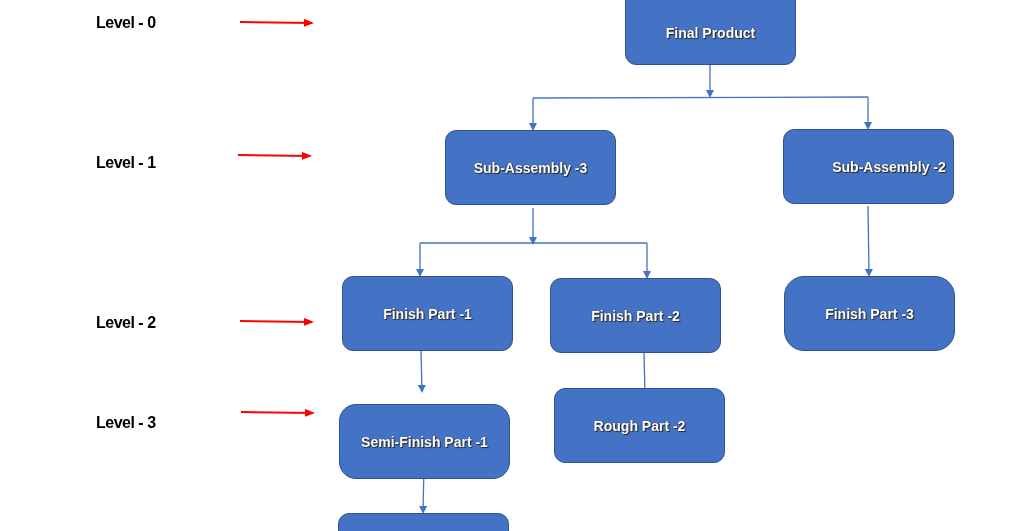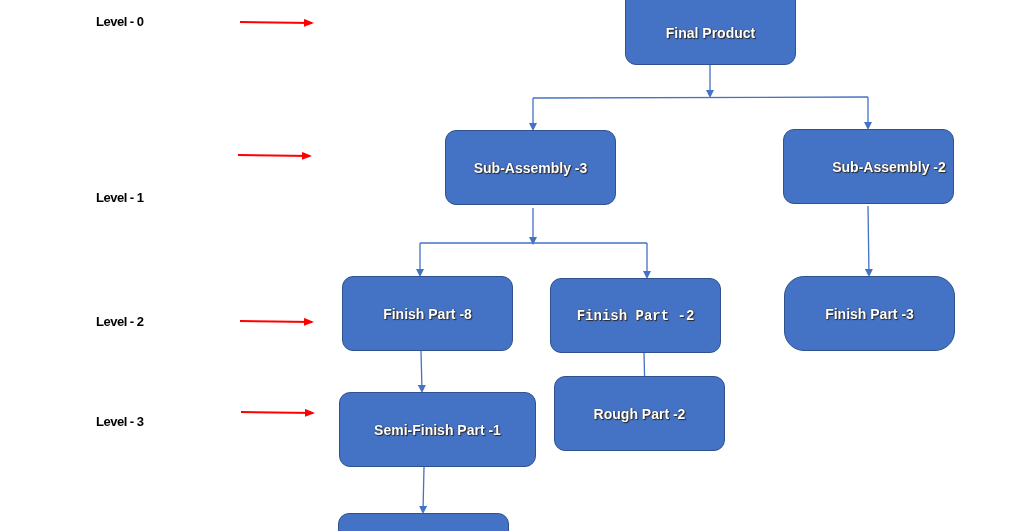--- a/index.html
+++ b/index.html
@@ -1,17 +1,17 @@
 <!DOCTYPE html>
 <html><head>
 <meta charset="utf-8">
 <style>
   html, body { margin:0; padding:0; background:#ffffff; }
   body { width:1011px; height:531px; position:relative; overflow:hidden; font-family:"Liberation Sans", sans-serif; }
-  .level-label { position:absolute; font-family:"Liberation Sans", sans-serif; font-weight:bold; font-size:13px; color:#000; letter-spacing:-0.5px; }
+  .level-label { position:absolute; font-family:"Liberation Sans", sans-serif; font-weight:bold; font-size:16px; color:#000; letter-spacing:-0.5px; }
   .node { position:absolute; background:#4472C4; border:1px solid #2F528F; border-radius:11px; box-sizing:border-box;
           display:flex; align-items:center; justify-content:center; color:#ffffff; font-weight:bold; font-size:14px;
           text-shadow:0 0 1px #1a1a1a, 1px 1px 1px #2a2a2a; }
   svg.lines { position:absolute; left:0; top:0; width:1011px; height:531px; }
 </style>
 </head>
 <body>
 
 <svg class="lines" xmlns="http://www.w3.org/2000/svg">
   <defs>
@@ -41,25 +41,25 @@
   <line x1="868" y1="206" x2="869" y2="275" stroke="#4472C4" stroke-width="1.3" marker-end="url(#bluehead)"></line>
 
   <line x1="421" y1="351" x2="422" y2="391" stroke="#4472C4" stroke-width="1.3" marker-end="url(#bluehead)"></line>
 
   <line x1="644" y1="353" x2="645" y2="395" stroke="#4472C4" stroke-width="1.3" marker-end="url(#bluehead)"></line>
 
   <line x1="424" y1="467" x2="423" y2="512" stroke="#4472C4" stroke-width="1.3" marker-end="url(#bluehead)"></line>
 </svg>
 
 <div class="level-label" style="left:96px; top:14px;">Level - 0</div>
-<div class="level-label" style="left:96px; top:154px;margin-top:36px;">Level - 1</div>
+<div class="level-label" style="left:96px; top:154px;">Level - 1</div>
 <div class="level-label" style="left:96px; top:314px;text-align:center;">Level - 2</div>
 <div class="level-label" style="left:96px; top:414px;text-align:right;">Level - 3</div>
 
 <div class="node" style="left:625px; top:-12px; width:171px; height:77px; padding-top:12px;">Final Product</div>
 <div class="node" style="left:445px; top:130px; width:171px; height:75px;">Sub-Assembly -3</div>
 <div class="node" style="left:783px; top:129px; width:171px; height:75px;padding-left:41px;">Sub-Assembly -2</div>
-<div class="node" style="left:342px; top:276px; width:171px; height:75px;">Finish Part -8</div>
-<div class="node" style="left:550px; top:278px; width:171px; height:75px;font-family:Liberation Mono, monospace;">Finish Part -2</div>
+<div class="node" style="left:342px; top:276px; width:171px; height:75px;">Finish Part -1</div>
+<div class="node" style="left:550px; top:278px; width:171px; height:75px;">Finish Part -2</div>
 <div class="node" style="left:784px; top:276px; width:171px; height:75px;border-radius:20px;">Finish Part -3</div>
-<div class="node" style="left:339px; top:392px; width:197px; height:75px;">Semi-Finish Part -1</div>
-<div class="node" style="left:554px; top:376px; width:171px; height:75px;">Rough Part -2</div>
+<div class="node" style="left:339px; top:404px; width:171px; height:75px;border-radius:17px;">Semi-Finish Part -1</div>
+<div class="node" style="left:554px; top:388px; width:171px; height:75px;">Rough Part -2</div>
 <div class="node" style="left:338px; top:513px; width:171px; height:75px;"></div>
 
 </body></html>

